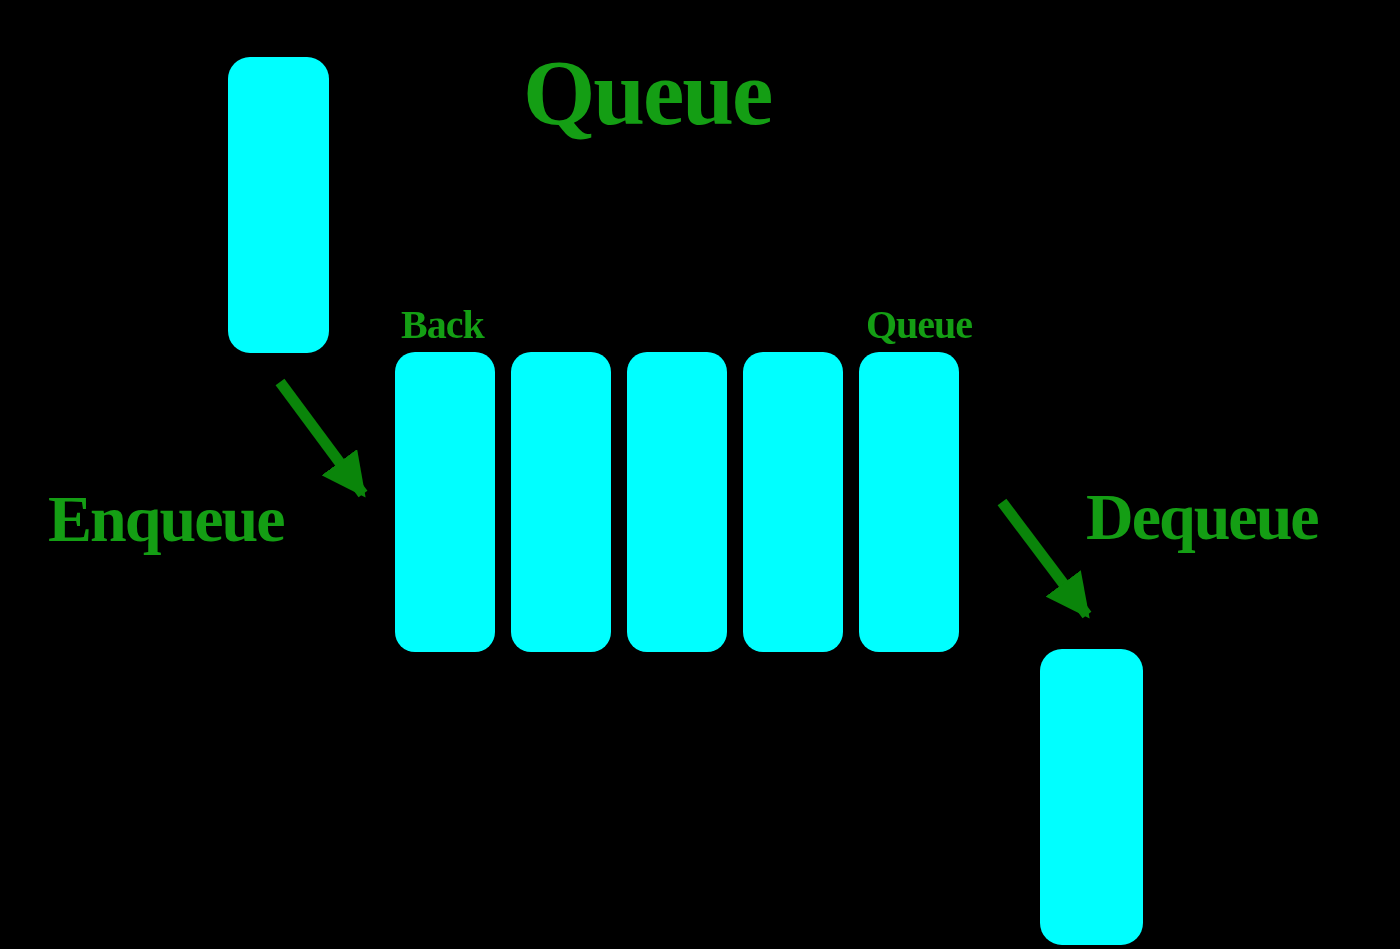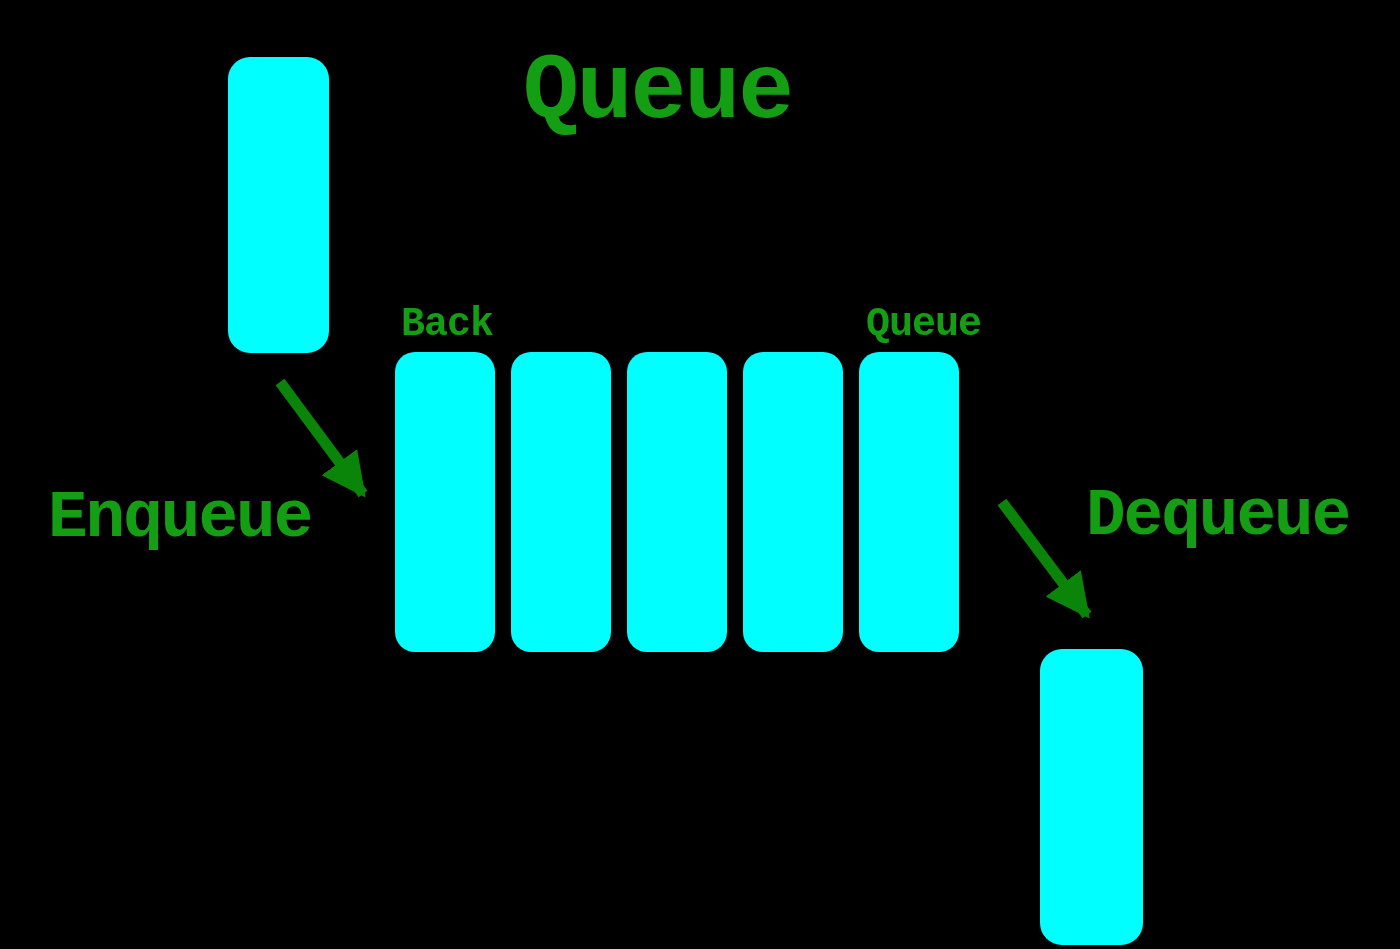--- a/index.html
+++ b/index.html
@@ -6,21 +6,21 @@
     margin: 0;
     padding: 0;
     background: #000;
   }
   .canvas {
     position: relative;
     width: 1400px;
     height: 949px;
     background: var(--bg, #000);
     overflow: hidden;
-    font-family: Liberation Mono, monospace;
+    font-family: Liberation Serif, serif;
   }
   .title {
     position: absolute;
     left: 523px;
     top: 46px;
     font-size: 93px;
     line-height: 1;
     font-weight: bold;
     letter-spacing: -2px;
     color: var(--text-green, #149e14);

